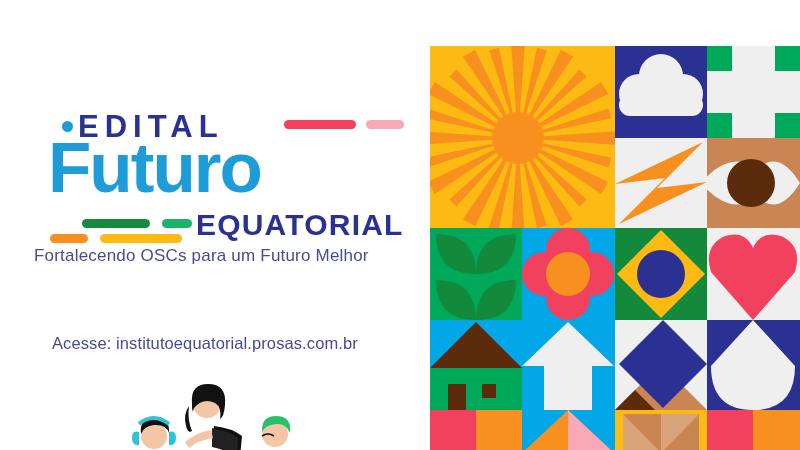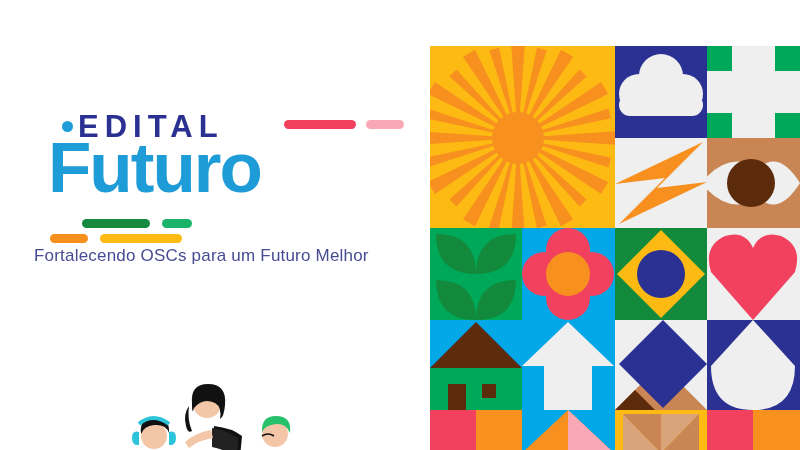--- a/index.html
+++ b/index.html
@@ -83,24 +83,26 @@
       <span class="bar" id="bar-red-1"></span>
       <span class="bar" id="bar-red-2"></span>
 
       <span class="jornada-word">Futuro</span>
 
       <span class="bar" id="bar-green-1"></span>
       <span class="bar" id="bar-green-2"></span>
       <span class="bar" id="bar-orange-1"></span>
       <span class="bar" id="bar-orange-2"></span>
 
+      <span class="equatorial-word">EQUATORIAL</span>
     </div>
 
     <div id="tagline">Fortalecendo OSCs para um Futuro Melhor</div>
 
+    <div id="website">Acesse: institutoequatorial.prosas.com.br</div>
 
     <svg id="illustration" viewBox="0 0 240 122">
 
       <g>
         <path d="M42 112 q2-22 18-26 q12-3 20 2 q10 6 9 24 z" fill="#27C06B"></path>
         <path d="M52 88 q2-16 16-18 q16-2 18 14 q2 14-10 16 q-16 2-24-12 z" fill="#FFFFFF"></path>
         <circle cx="69" cy="62" r="13" fill="#F3C6A7"></circle>
         <path d="M56 60 q-2-16 13-17 q16-1 15 16 q-3-9-15-8 q-10 1-13 9 z" fill="#111111"></path>
         <path d="M54 58 q-7-2-7 6 q0 8 7 7 z" fill="#2BC4D8"></path>
         <path d="M84 58 q7-2 7 6 q0 8-7 7 z" fill="#2BC4D8"></path>

